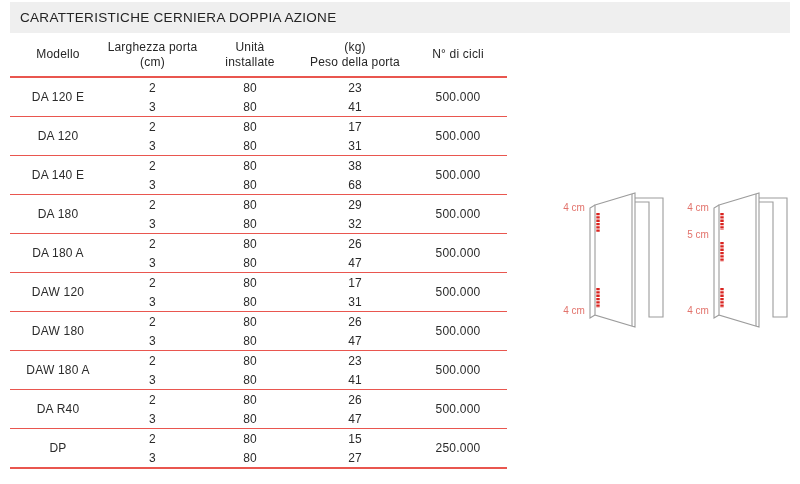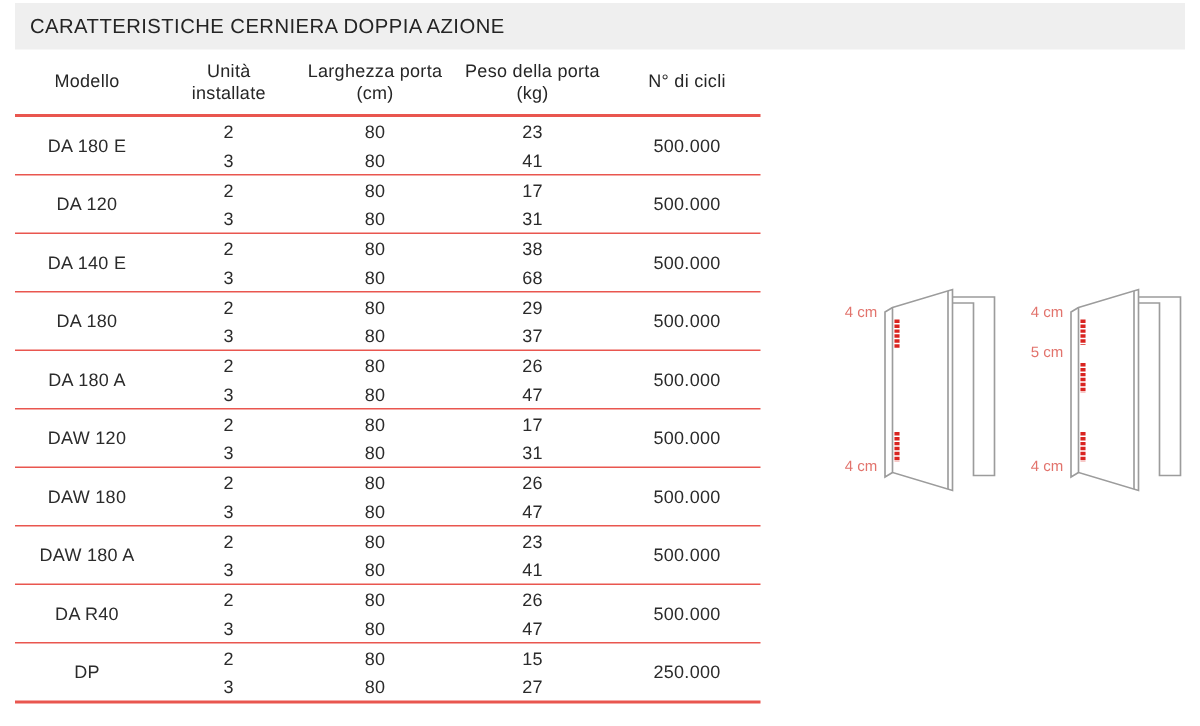--- a/index.html
+++ b/index.html
@@ -42,39 +42,39 @@
   <span class="prefix">CARATTERISTICHE CERNIERA DOPPIA AZIONE </span>
 </div>
 
 <div class="spec-table">
   <div class="thead">
     <div class="th">
       <span>Modello</span>
         <span></span>
     </div>
     <div class="th">
+      <span>Larghezza porta</span>
+        <span>(cm)</span>
+    </div>
+    <div class="th">
       <span>Unità</span>
         <span>installate</span>
     </div>
     <div class="th">
-      <span>Larghezza porta</span>
-        <span>(cm)</span>
-    </div>
-    <div class="th">
-      <span>Peso della porta</span>
-        <span>(kg)</span>
+      <span>(kg)</span>
+        <span>Peso della porta</span>
     </div>
     <div class="th">
       <span>N° di cicli</span>
         <span></span>
     </div>
   </div>
   <div class="tbody">
   <div class="rgroup">
-    <div class="cell model">DA 180 E</div>
+    <div class="cell model">DA 120 E</div>
     <div class="cell">2</div>
     <div class="cell">80</div>
     <div class="cell">23</div>
     <div class="cell cycles">500.000</div>
     <div class="cell">3</div>
     <div class="cell">80</div>
     <div class="cell">41</div>
   </div>
 
   <div class="rgroup">
@@ -100,21 +100,21 @@
   </div>
 
   <div class="rgroup">
     <div class="cell model">DA 180</div>
     <div class="cell">2</div>
     <div class="cell">80</div>
     <div class="cell">29</div>
     <div class="cell cycles">500.000</div>
     <div class="cell">3</div>
     <div class="cell">80</div>
-    <div class="cell">37</div>
+    <div class="cell">32</div>
   </div>
 
   <div class="rgroup">
     <div class="cell model">DA 180 A</div>
     <div class="cell">2</div>
     <div class="cell">80</div>
     <div class="cell">26</div>
     <div class="cell cycles">500.000</div>
     <div class="cell">3</div>
     <div class="cell">80</div>

